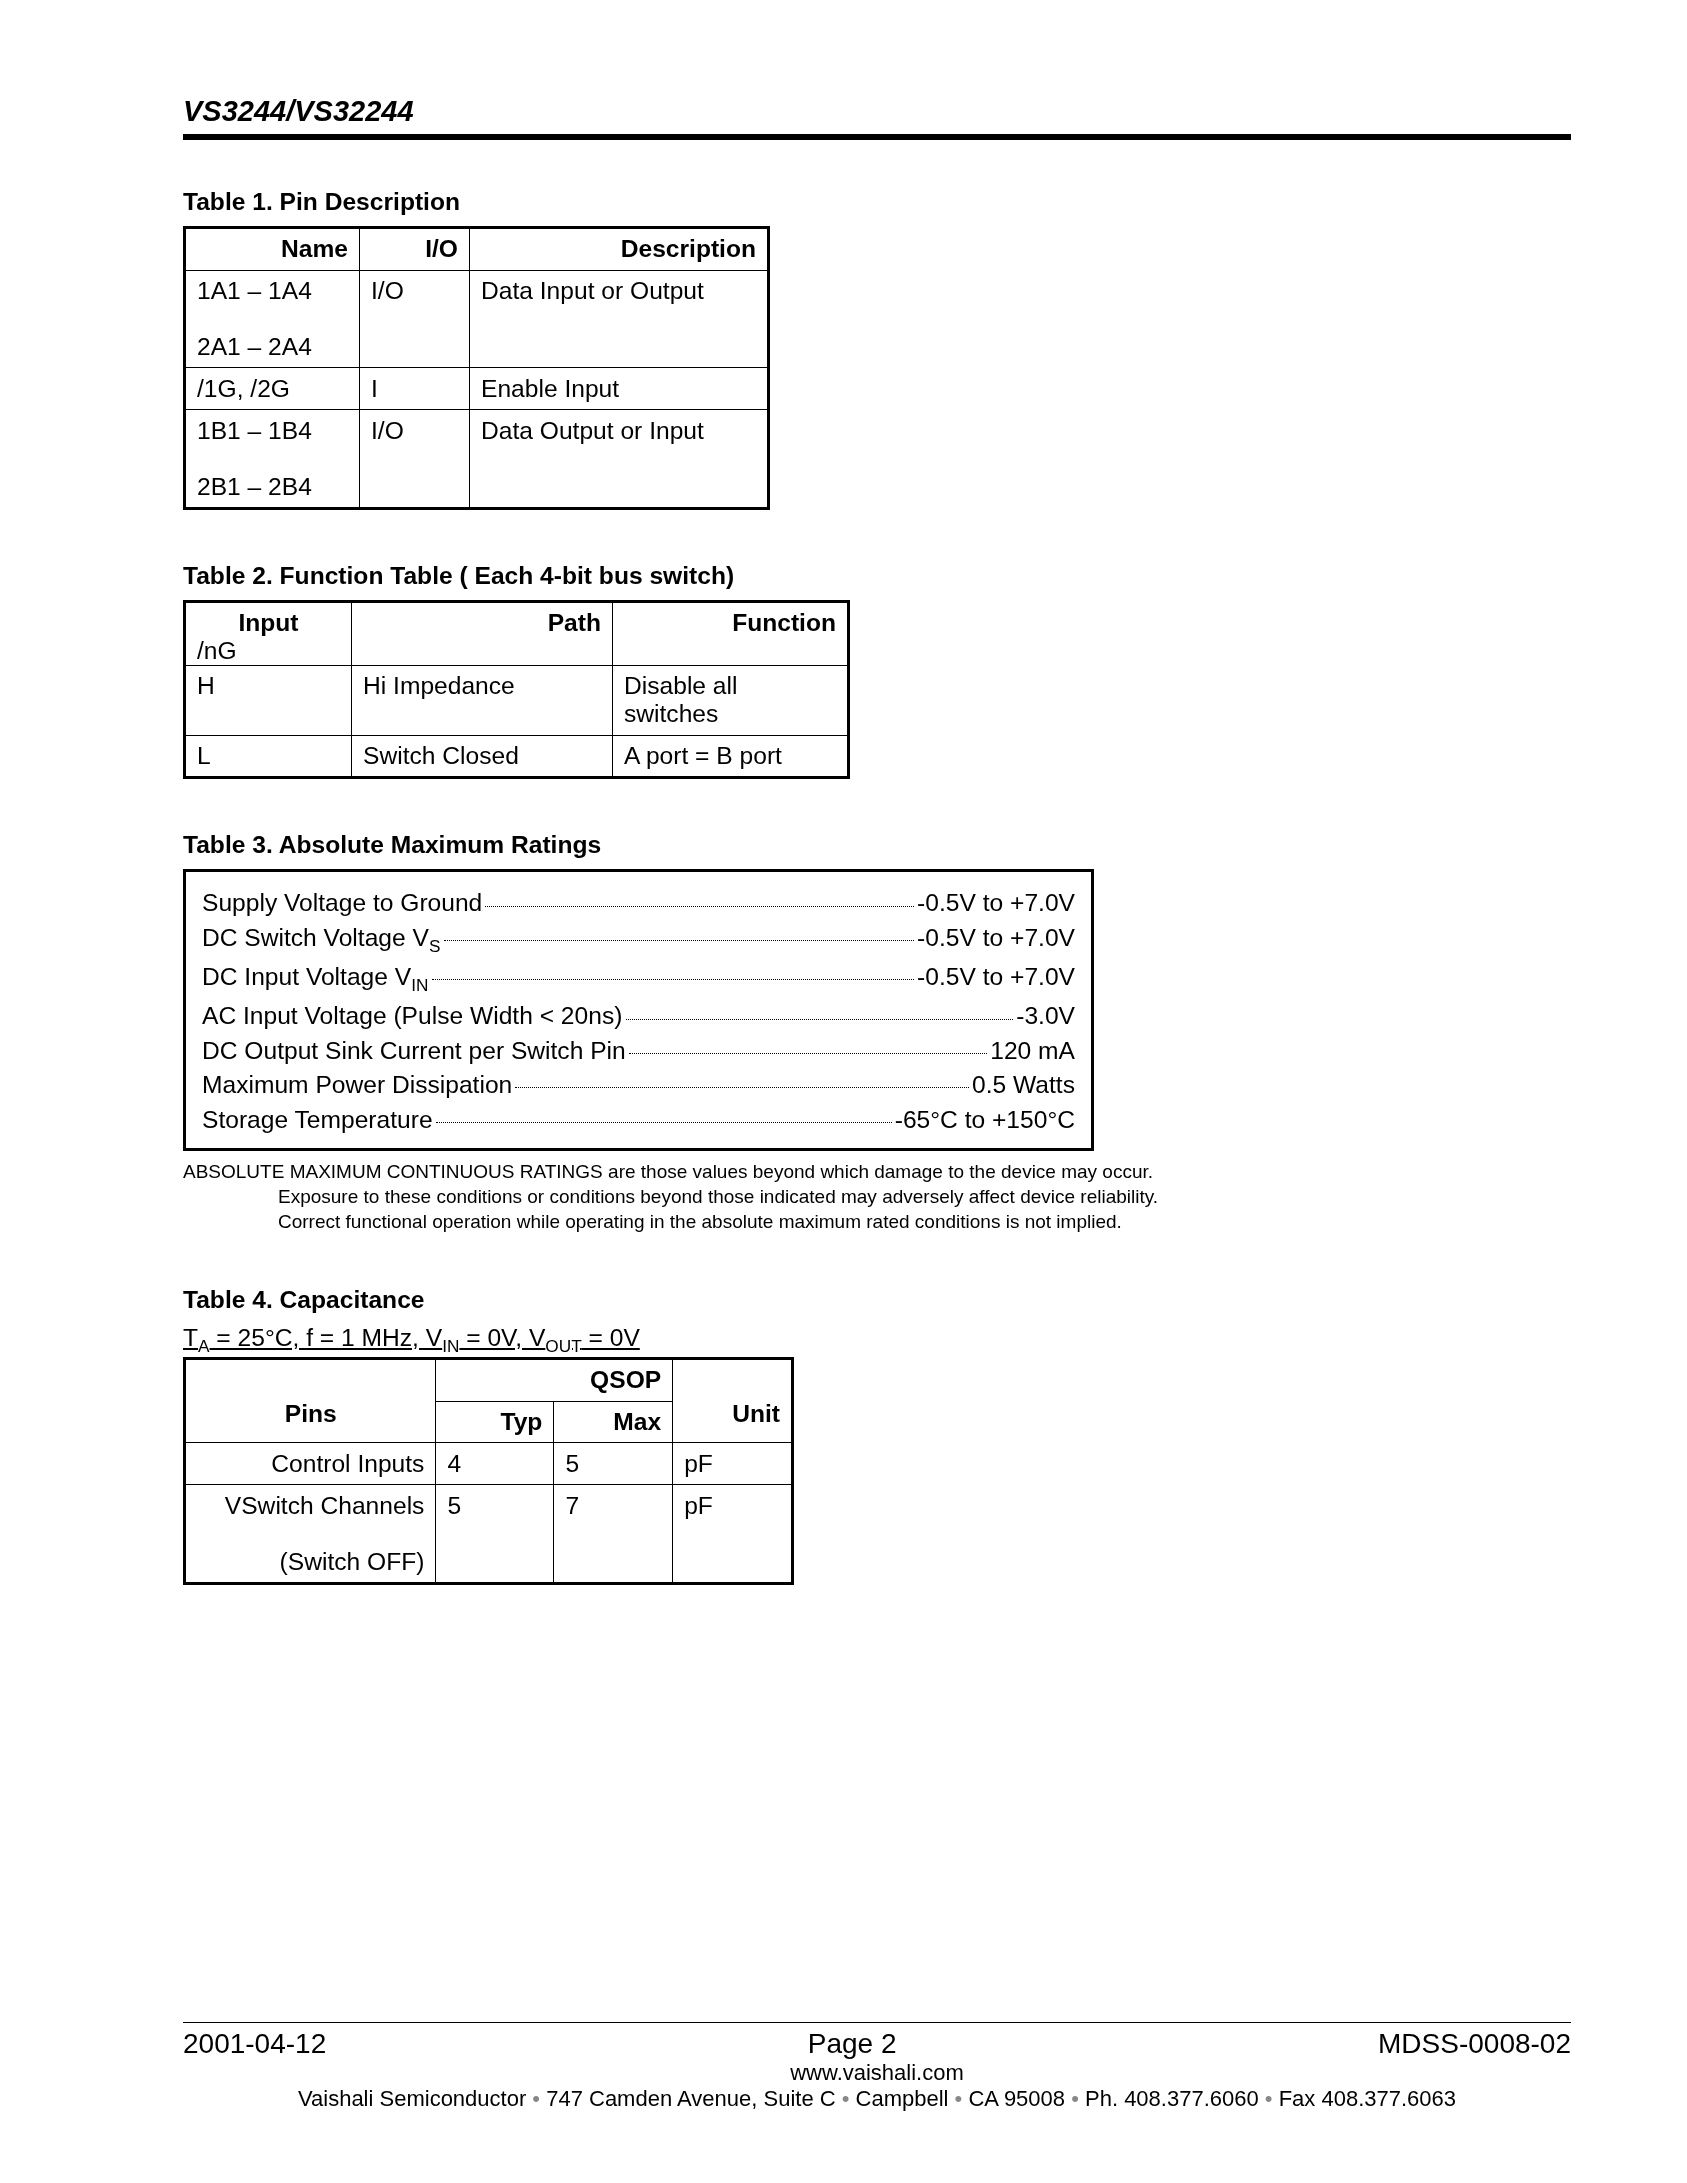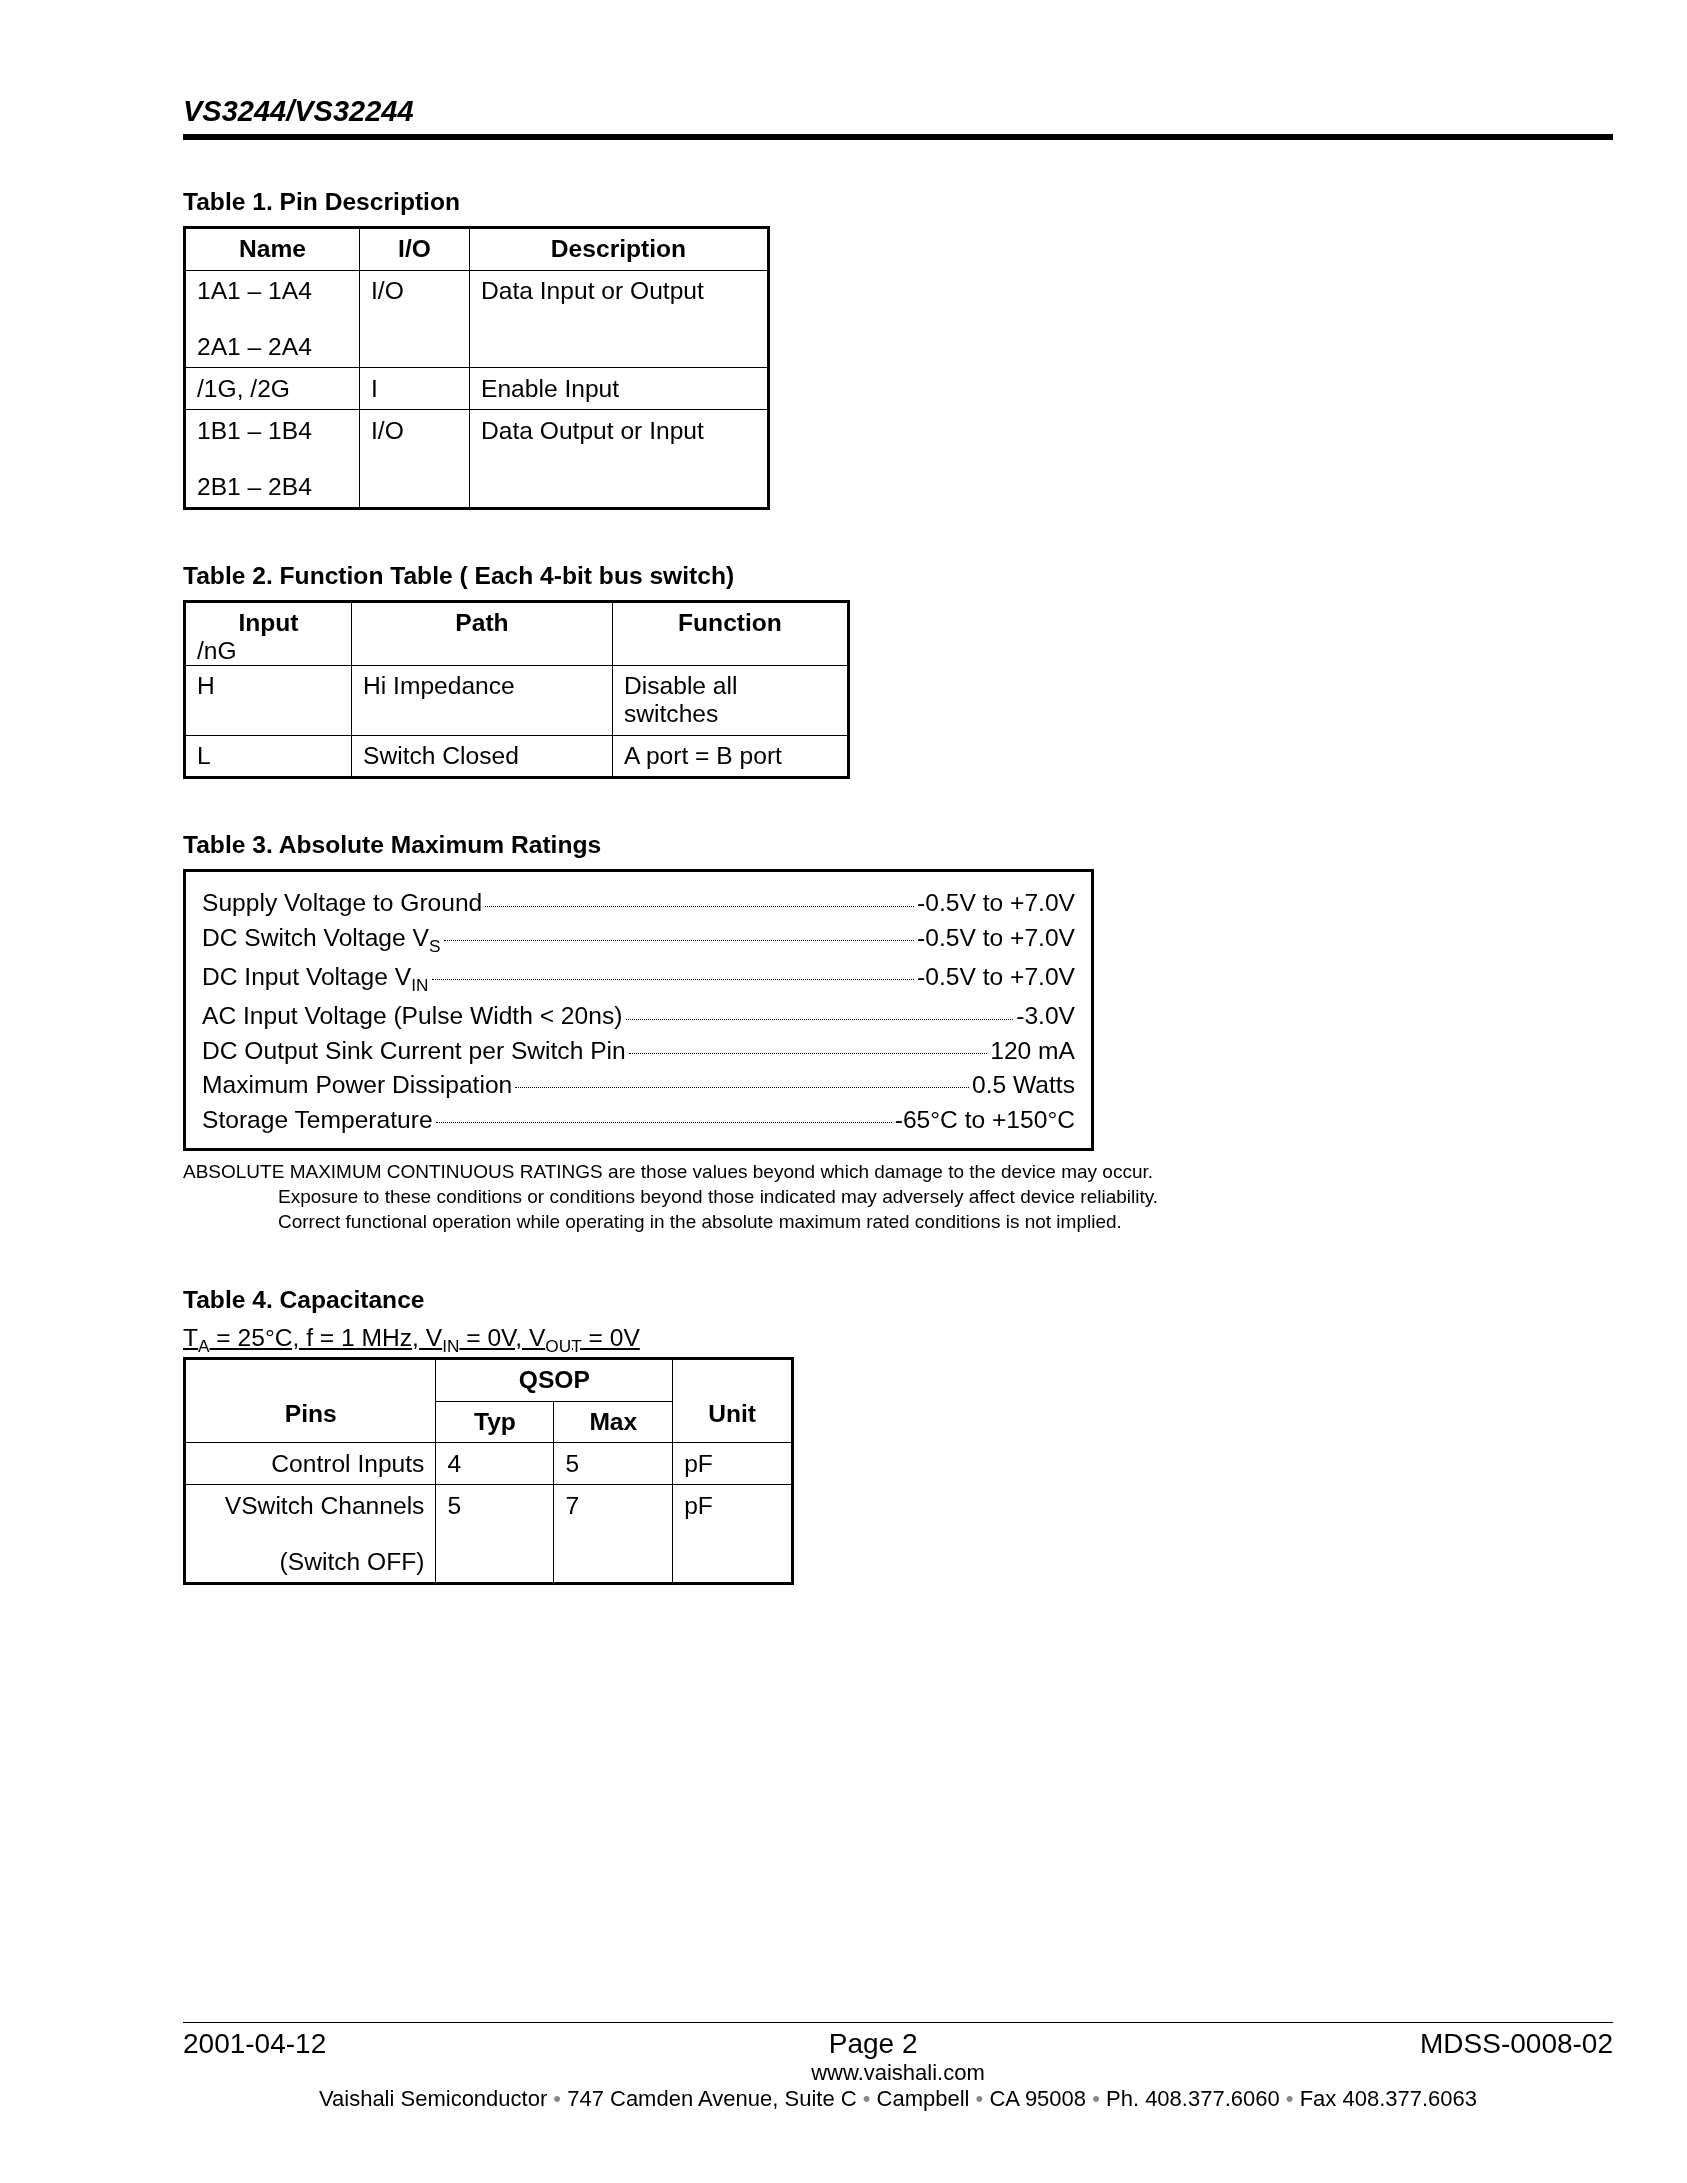--- a/index.html
+++ b/index.html
@@ -5,21 +5,21 @@
   body {
     font-family: Arial, Helvetica, sans-serif;
     margin: 0;
     background: #fff;
     color: #000;
   }
   .page {
     width: 1687px;
     height: 2183px;
     box-sizing: border-box;
-    padding: 95px 74px 71px 183px;
+    padding: 95px 116px 71px 183px;
     position: relative;
     font-size: 24.6px;
     display: flex;
     flex-direction: column;
   }
   .hdr-title {
     font-weight: bold;
     font-style: italic;
     font-size: 29px;
     margin-bottom: 6.4px;
@@ -39,21 +39,21 @@
   }
   table.data th, table.data td {
     border: 1.6px solid #000;
     padding: 6.4px 11px;
     text-align: left;
     vertical-align: top;
     font-size: 24.6px;
   }
   table.data th {
     font-weight: bold;
-    text-align: center;
+    text-align: right;
   }
   .section { margin-bottom: 36px; }
   .amr-box {
     border: 3.2px solid #000;
     padding: 11px 16px 8px 16px;
     width: 873px;
   }
   .amr-row {
     display: flex;
     margin: 6.4px 0;

